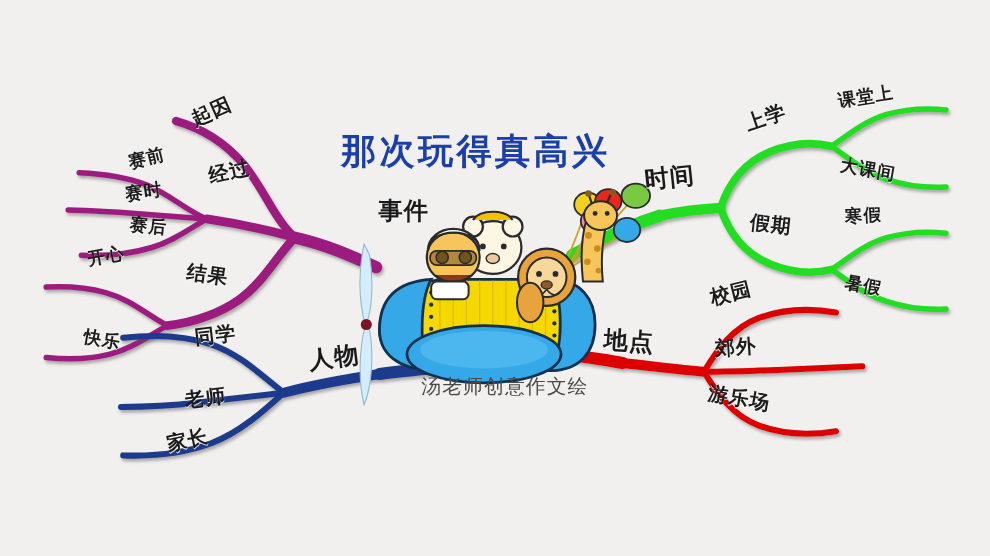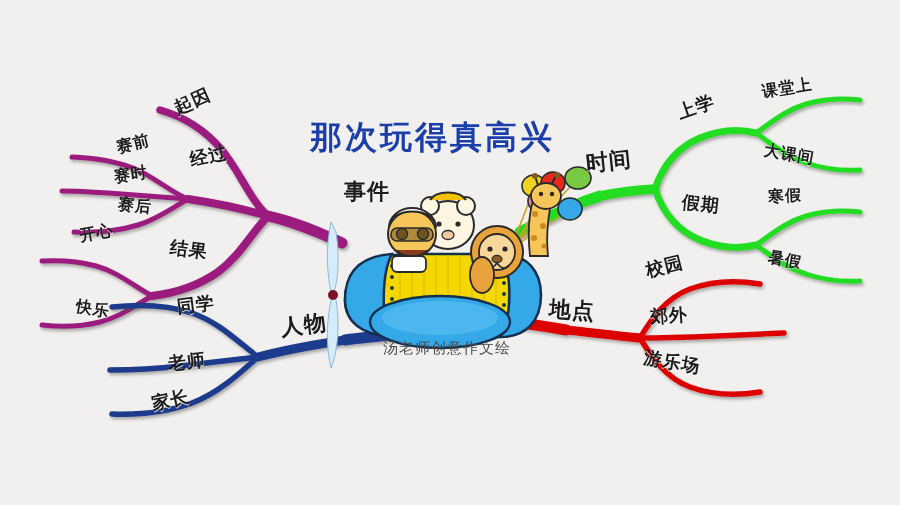--- a/index.html
+++ b/index.html
@@ -44,21 +44,21 @@
     font-weight: 700;
     color: #1b3faa;
     letter-spacing: 3px;
     font-family: "DejaVu Sans", "Liberation Sans", sans-serif;
     margin-top: 16px;
   }
   #watermark {
     position: absolute;
     left: 383px;
     top: 339px;
-    font-size: 15px;
+    font-size: 18px;
     color: #4a4a4a;
     letter-spacing: 1px;
     font-family: "DejaVu Sans", "Liberation Sans", sans-serif;
   }
 </style>
 </head>
 <body>
 
 <div id="canvas">
 

